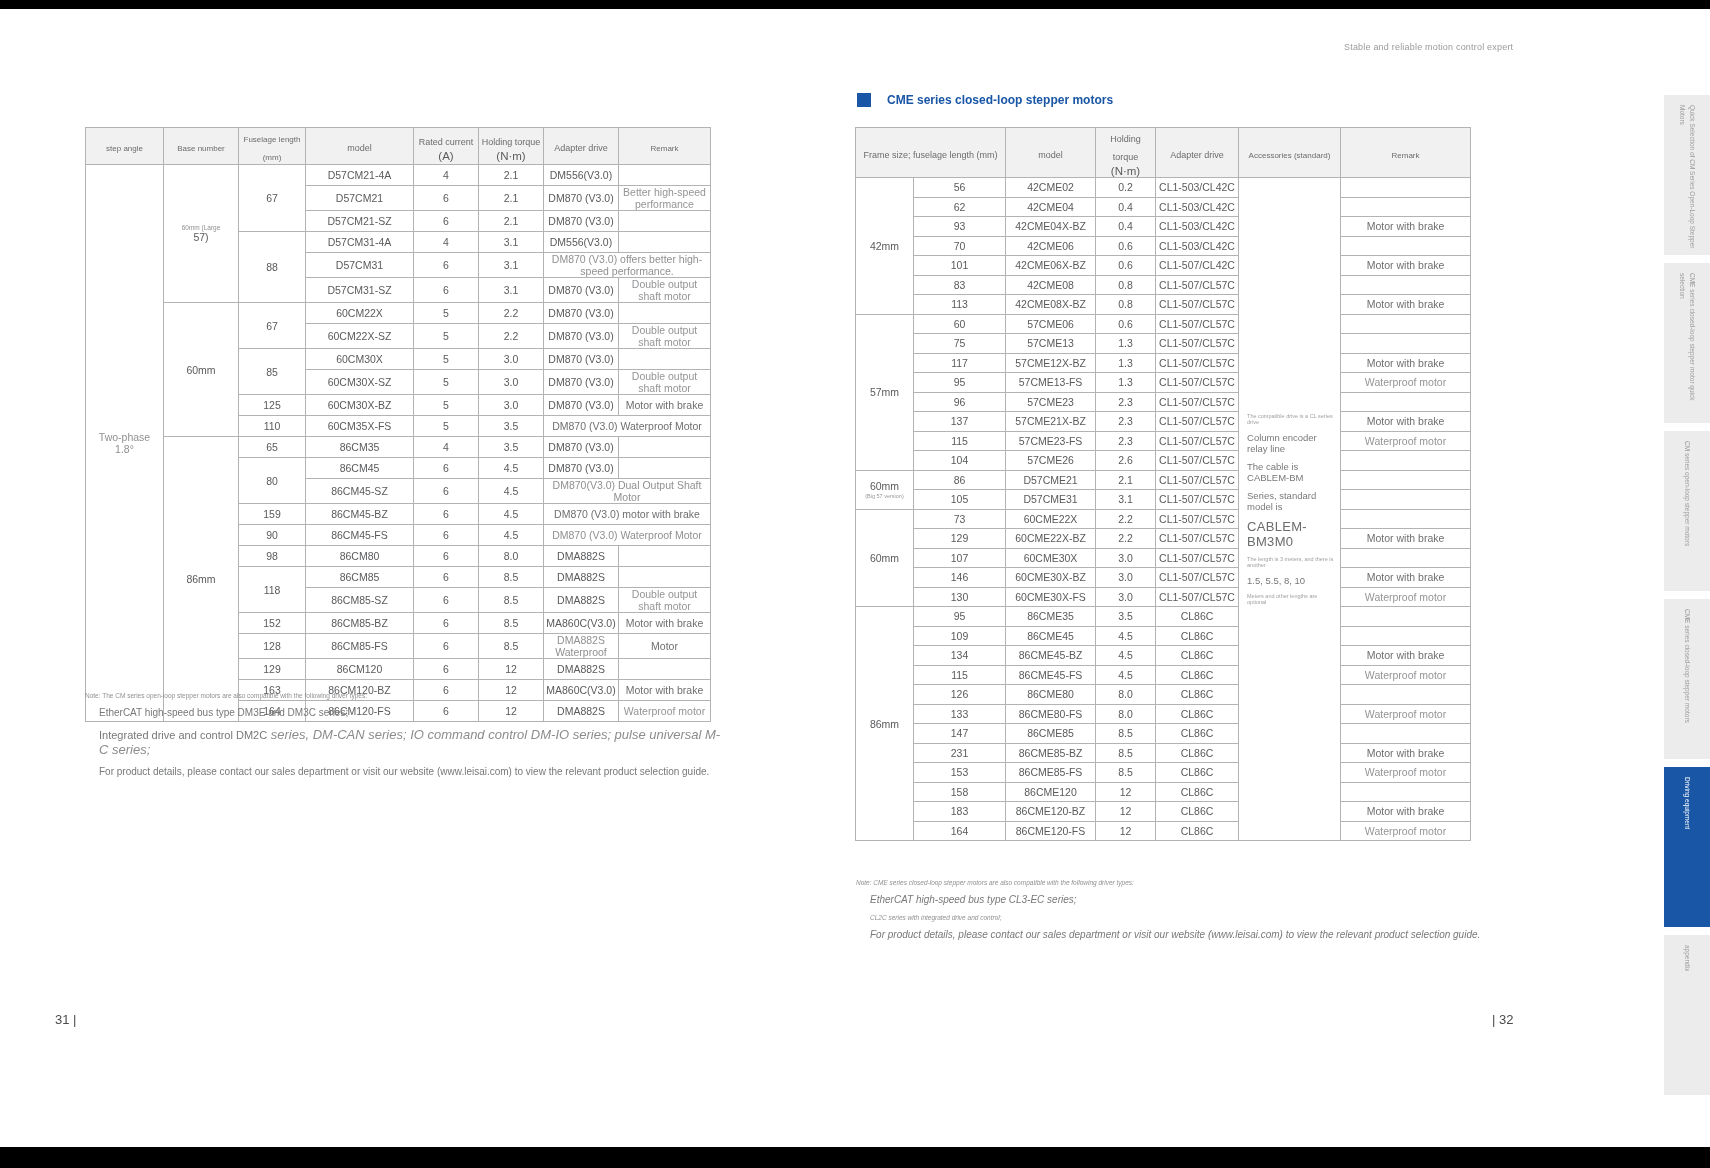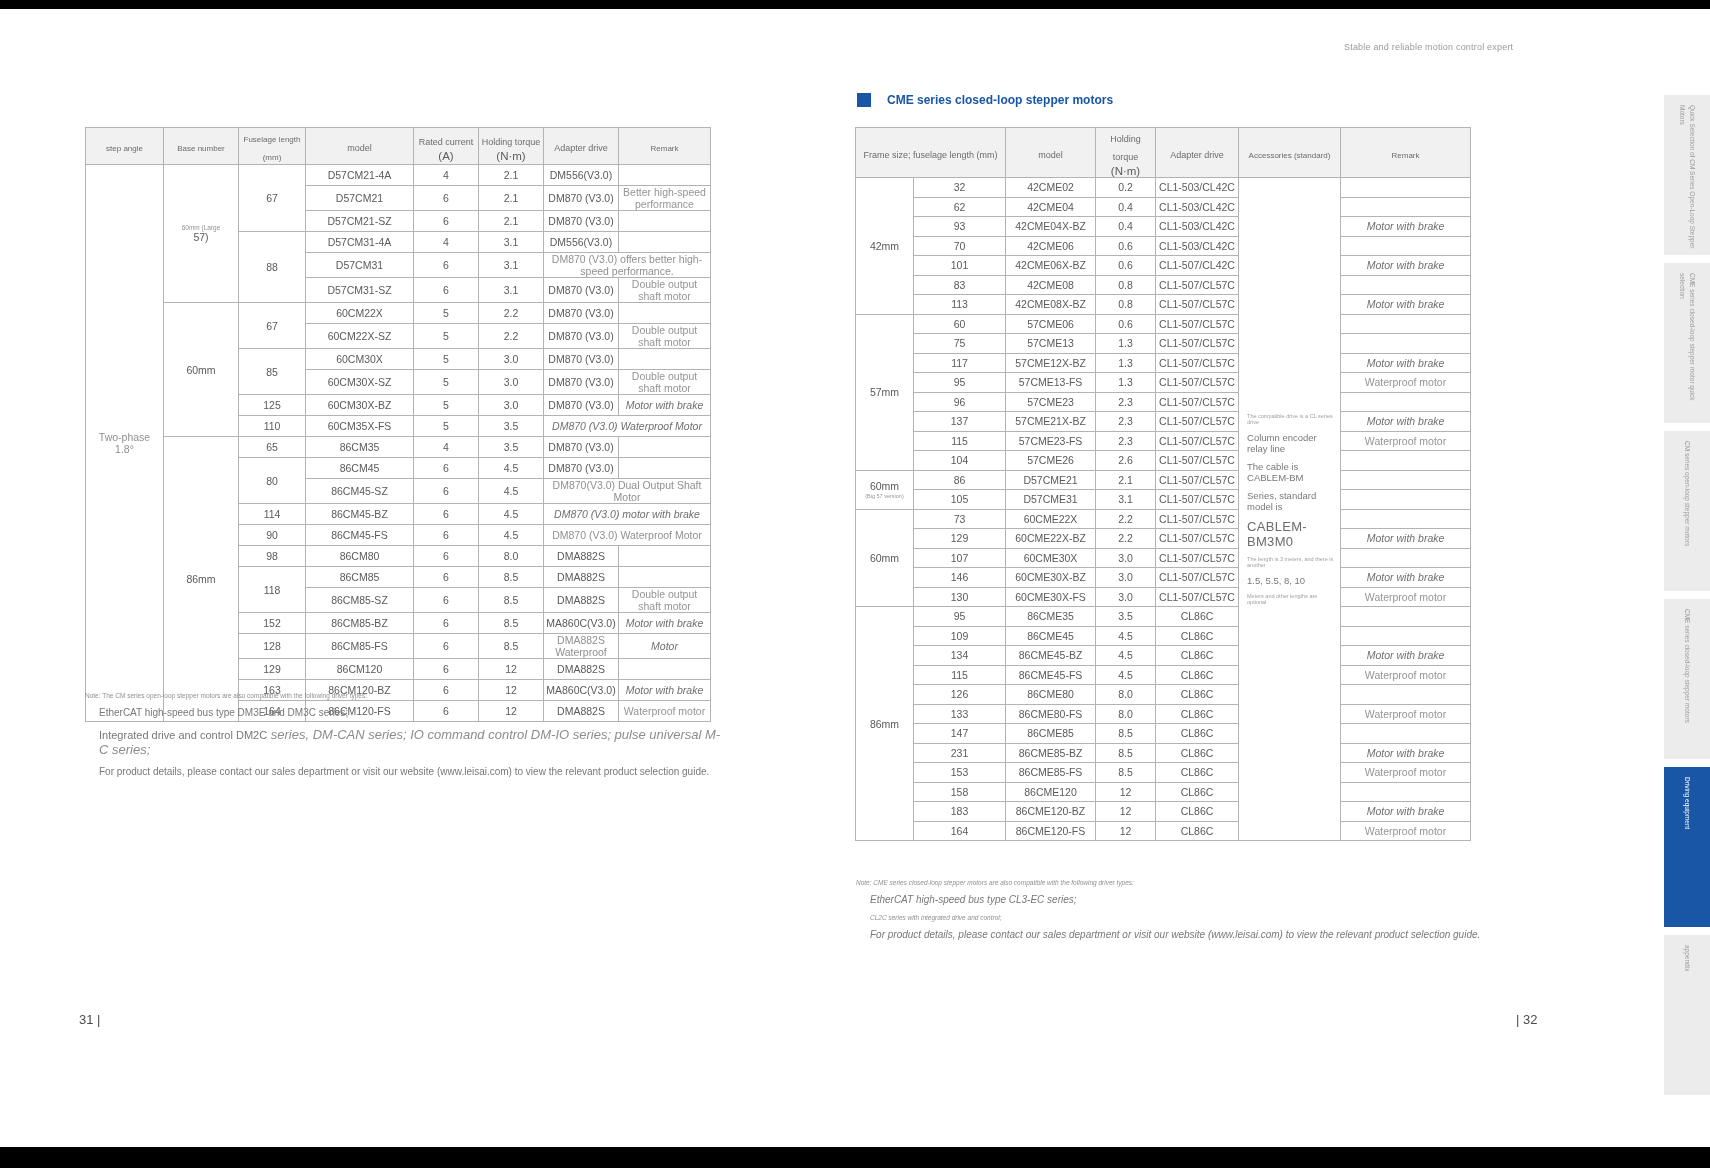--- a/index.html
+++ b/index.html
@@ -25,21 +25,21 @@
   #ltable td{height:20px;font-size:10.5px;}
   #rtable td{height:18.5px;font-size:10.5px;}
   #ltable thead th{height:30px;}
   #rtable thead th{height:28px;}
   th .h-main{font-size:9px;color:#6b6c6e;}
   th .h-sub{font-size:11.5px;color:#5b5c5e;display:block;margin-top:1px;}
   th.h-small .h-main{font-size:8px;}
   td.c-model{font-size:10.5px;}
   td.c-num{font-size:10.5px;}
   td.c-small{font-size:6px;color:#8f9092;}
-  td.c-rmk{font-size:9.5px;color:#6e6f71;font-style:italic;}
+  td.c-rmk{font-size:9.5px;color:#6e6f71;}
   td.c-rmk-s{font-size:6px;color:#949597;}
   td.c-step{font-size:6.5px;color:#8f9092;}
   td.c-base{font-size:11.5px;}
   .base-sub{display:block;font-size:6.5px;color:#8f9092;}
   .frame-sub{display:block;font-size:5.5px;color:#979899;margin-top:1px;}
   td.c-acc{vertical-align:middle;text-align:left;padding-left:8px;}
   .acc-tiny{font-size:5.5px;color:#a0a1a3;margin:6px 0;}
   .acc-normal{font-size:9.5px;color:#77787a;margin:7px 0;}
   .acc-big{font-size:13px;color:#6a6b6d;margin:7px 0;letter-spacing:.3px;}
 
@@ -53,21 +53,21 @@
   #lnotes{left:85px;top:692px;width:640px;}
   #rnotes{left:856px;top:879px;width:660px;font-style:italic;}
   .note-line{margin:0 0 6px 0;color:#77787a;}
   .note-tiny{font-size:6.5px;color:#8f9092;margin-bottom:8px;}
   .note-normal{font-size:10px;margin-bottom:9px;}
   .note-big{font-size:11px;margin-bottom:9px;}
   .note-indent{margin-left:14px;}
   .note-tail{font-size:13px;color:#8b8c8e;font-style:italic;}
 
   
-  .pageno{position:absolute;top:1012px;font-size:13px;color:#4a4b4d;margin-left:24px;}
+  .pageno{position:absolute;top:1012px;font-size:13px;color:#4a4b4d;}
   #pageno-left{left:55px;}
   #pageno-right{left:1492px;}
 
   
   #sidebar{position:absolute;right:0;top:0;width:48px;height:1168px;}
   .edge-tab{position:absolute;left:2px;width:46px;height:160px;background:#ececec;
             display:flex;align-items:flex-start;justify-content:center;}
   .edge-tab span{writing-mode:vertical-rl;font-size:6.5px;color:#9a9b9d;
                  padding-top:10px;line-height:1.5;max-height:150px;overflow:hidden;}
   .edge-tab.active{background:#1956a5;}
@@ -213,21 +213,21 @@
             <td class="c-model">DM870 (V3.0)</td>
             <td class="c-rmk"></td>
           </tr>
           <tr>
             <td class="c-model">86CM45-SZ</td>
             <td class="c-num">6</td>
             <td class="c-num">4.5</td>
             <td class="c-small" colspan="2">DM870(V3.0) Dual Output Shaft Motor</td>
           </tr>
           <tr>
-            <td class="c-num">114</td>
+            <td class="c-num">159</td>
             <td class="c-model">86CM45-BZ</td>
             <td class="c-num">6</td>
             <td class="c-num">4.5</td>
             <td class="c-rmk" colspan="2">DM870 (V3.0) motor with brake</td>
           </tr>
           <tr>
             <td class="c-num">90</td>
             <td class="c-model">86CM45-FS</td>
             <td class="c-num">6</td>
             <td class="c-num">4.5</td>
@@ -329,21 +329,21 @@
             <th><span class="h-main">model</span></th>
             <th><span class="h-main">Holding torque</span><span class="h-sub">(N·m)</span></th>
             <th><span class="h-main">Adapter drive</span></th>
             <th class="h-small"><span class="h-main">Accessories (standard)</span></th>
             <th class="h-small"><span class="h-main">Remark</span></th>
           </tr>
         </thead>
       <tbody>
           <tr>
             <td class="c-base" rowspan="7">42mm</td>
-            <td class="c-num">32</td>
+            <td class="c-num">56</td>
             <td class="c-model">42CME02</td>
             <td class="c-num">0.2</td>
             <td class="c-model">CL1-503/CL42C</td>
             <td class="c-acc" rowspan="34">
               <div class="acc-tiny">The compatible drive is a CL series drive</div>
               <div class="acc-normal">Column encoder relay line</div>
               <div class="acc-normal">The cable is CABLEM-BM</div>
               <div class="acc-normal">Series, standard model is</div>
               <div class="acc-big">CABLEM-BM3M0</div>
               <div class="acc-tiny">The length is 3 meters, and there is another</div>

